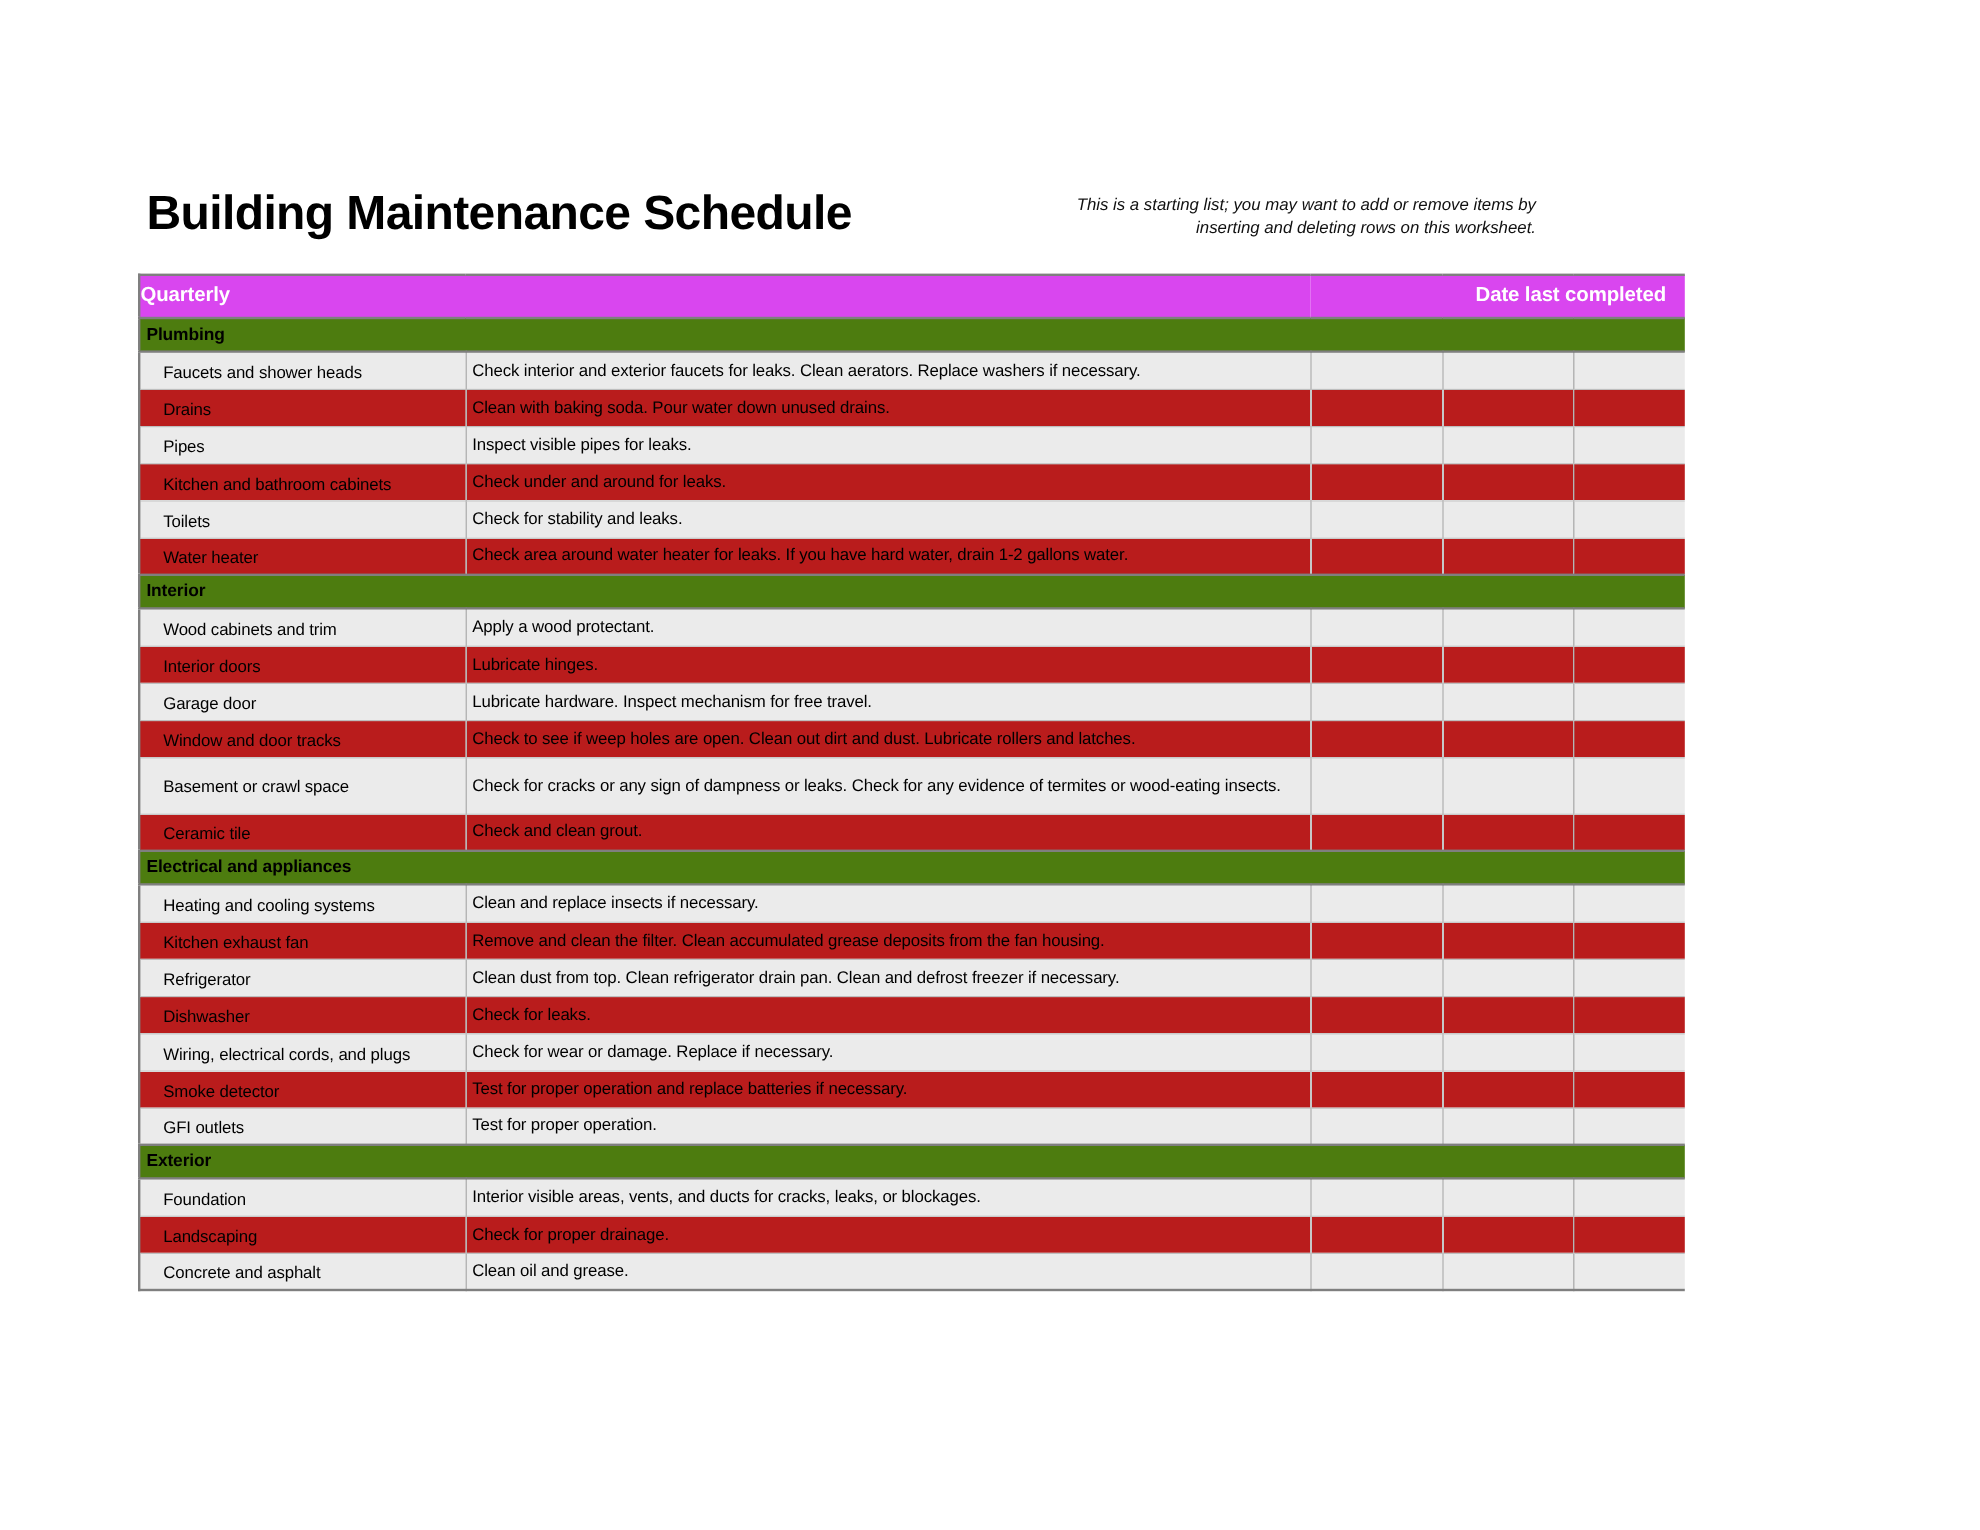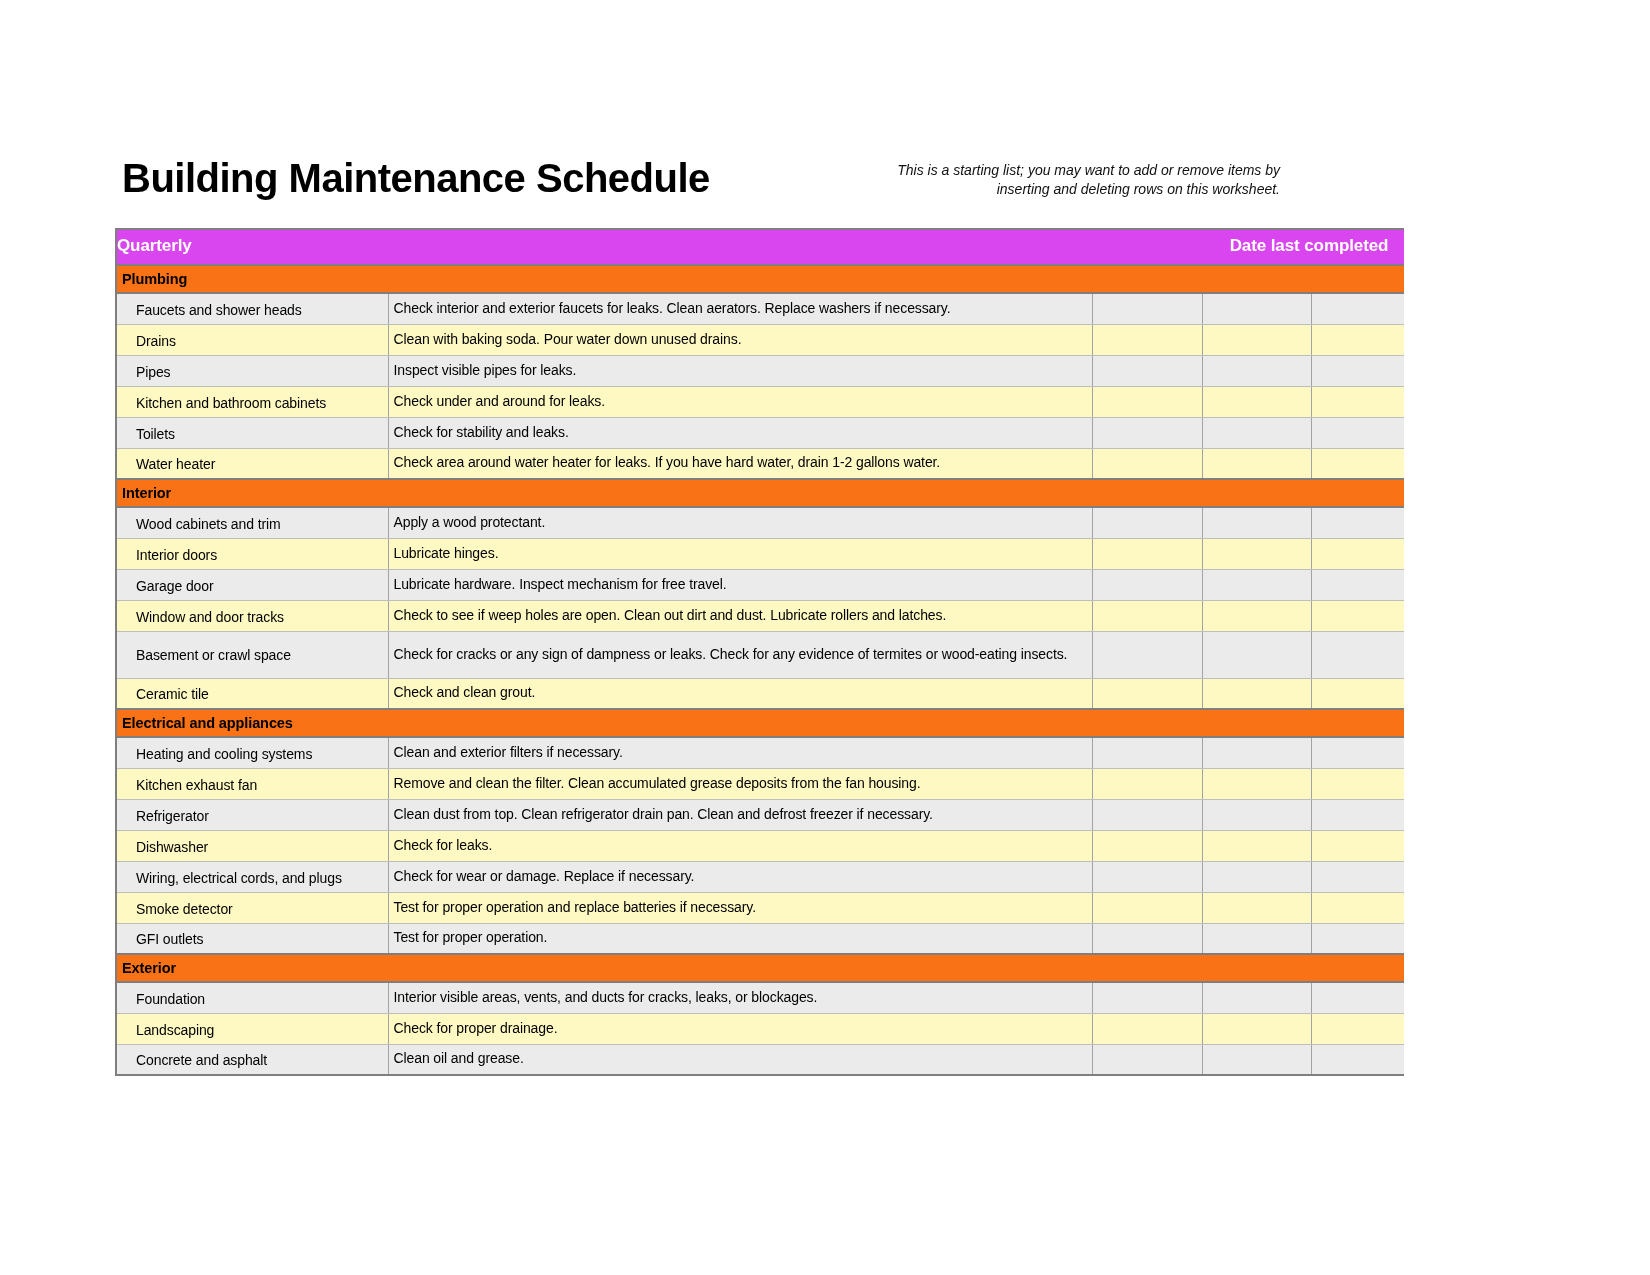--- a/index.html
+++ b/index.html
@@ -40,30 +40,30 @@
     letter-spacing:-0.1px;
   }
   table.sched{border:2px solid #7f7f7f;}
   tr.hdr{height:36px;background:#d946ef;}
   tr.hdr th{
     color:#ffffff;font-weight:bold;font-size:17px;
     vertical-align:middle;padding:0 0 2px 0;
   }
   th.hdr-left{text-align:left;padding-left:6px;}
   th.hdr-right{text-align:center;}
-  tr.section{height:28px;background:#f97316;}
+  tr.section{height:28px;background:#4d7c0f;}
   tr.section td{
     font-weight:bold;font-size:14.5px;
     padding-left:5px;vertical-align:middle;
     border-top:2px solid #7f7f7f;
     border-bottom:2px solid #7f7f7f;
   }
   tr.data{height:31px;}
   tr.data.alt{background:#EBEBEB;}
-  tr.data.plain{background:#fef9c3;}
+  tr.data.plain{background:#b91c1c;}
   tr.data td{
     vertical-align:bottom;
     padding-bottom:6px;
     border-bottom:1px solid #BEBEBE;
     overflow:hidden;
   }
   tr.data.tall{height:47px;}
   tr.data.tall td{vertical-align:middle;padding-bottom:1px;}
   td.c-item{
     padding-left:19px;
@@ -209,21 +209,21 @@
           <td class="c-date"></td>
           <td class="c-date"></td>
           <td class="c-date"></td>
           <td class="c-date last"></td>
         </tr>
         <tr class="section">
           <td colspan="6">Electrical and appliances</td>
         </tr>
         <tr class="data alt">
           <td class="c-item">Heating and cooling systems</td>
-          <td class="c-desc">Clean and exterior filters if necessary.</td>
+          <td class="c-desc">Clean and replace insects if necessary.</td>
           <td class="c-date"></td>
           <td class="c-date"></td>
           <td class="c-date"></td>
           <td class="c-date last"></td>
         </tr>
         <tr class="data plain">
           <td class="c-item">Kitchen exhaust fan</td>
           <td class="c-desc">Remove and clean the filter. Clean accumulated grease deposits from the fan housing.</td>
           <td class="c-date"></td>
           <td class="c-date"></td>

